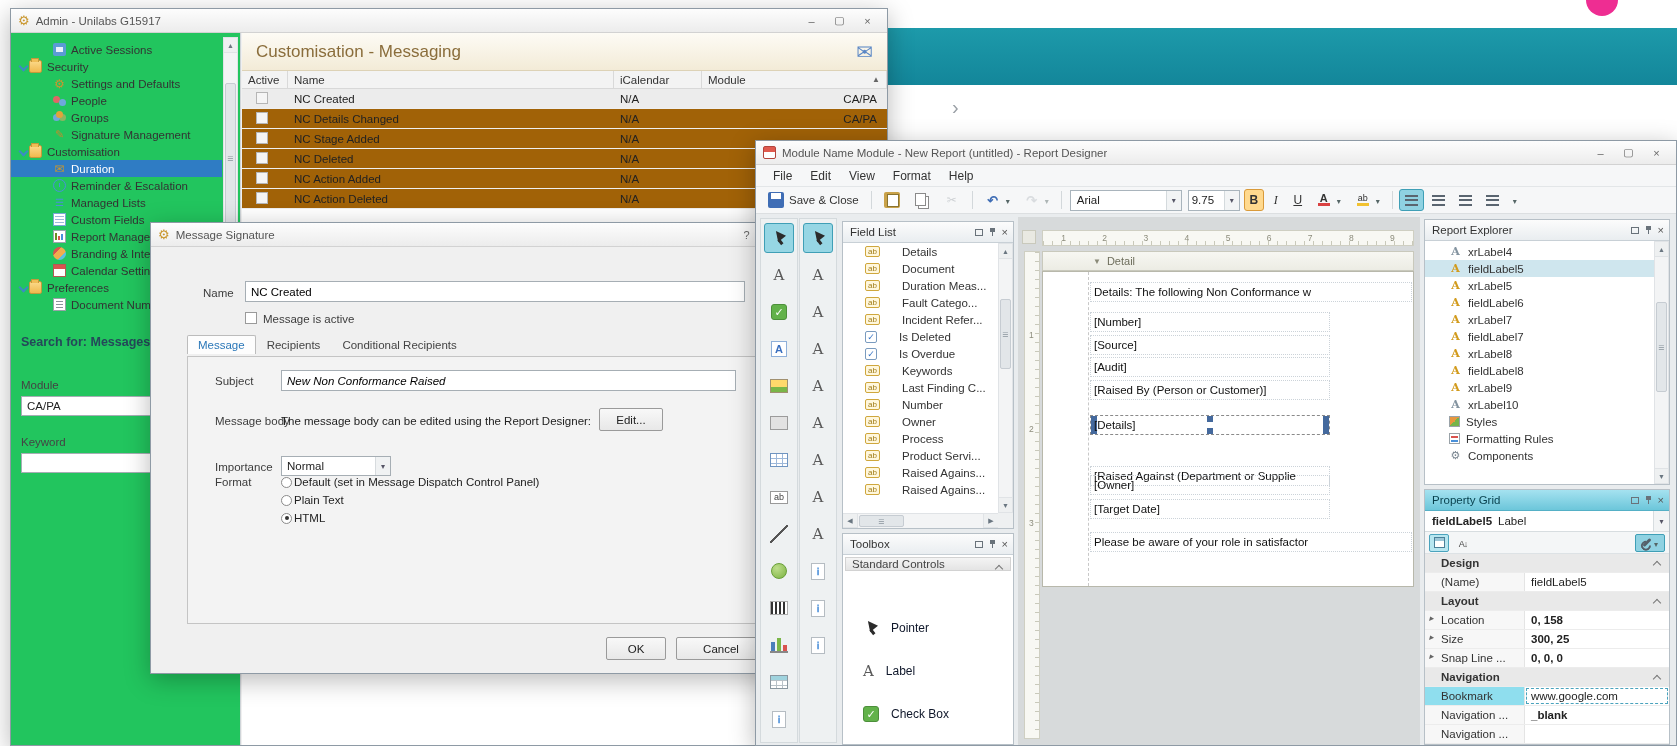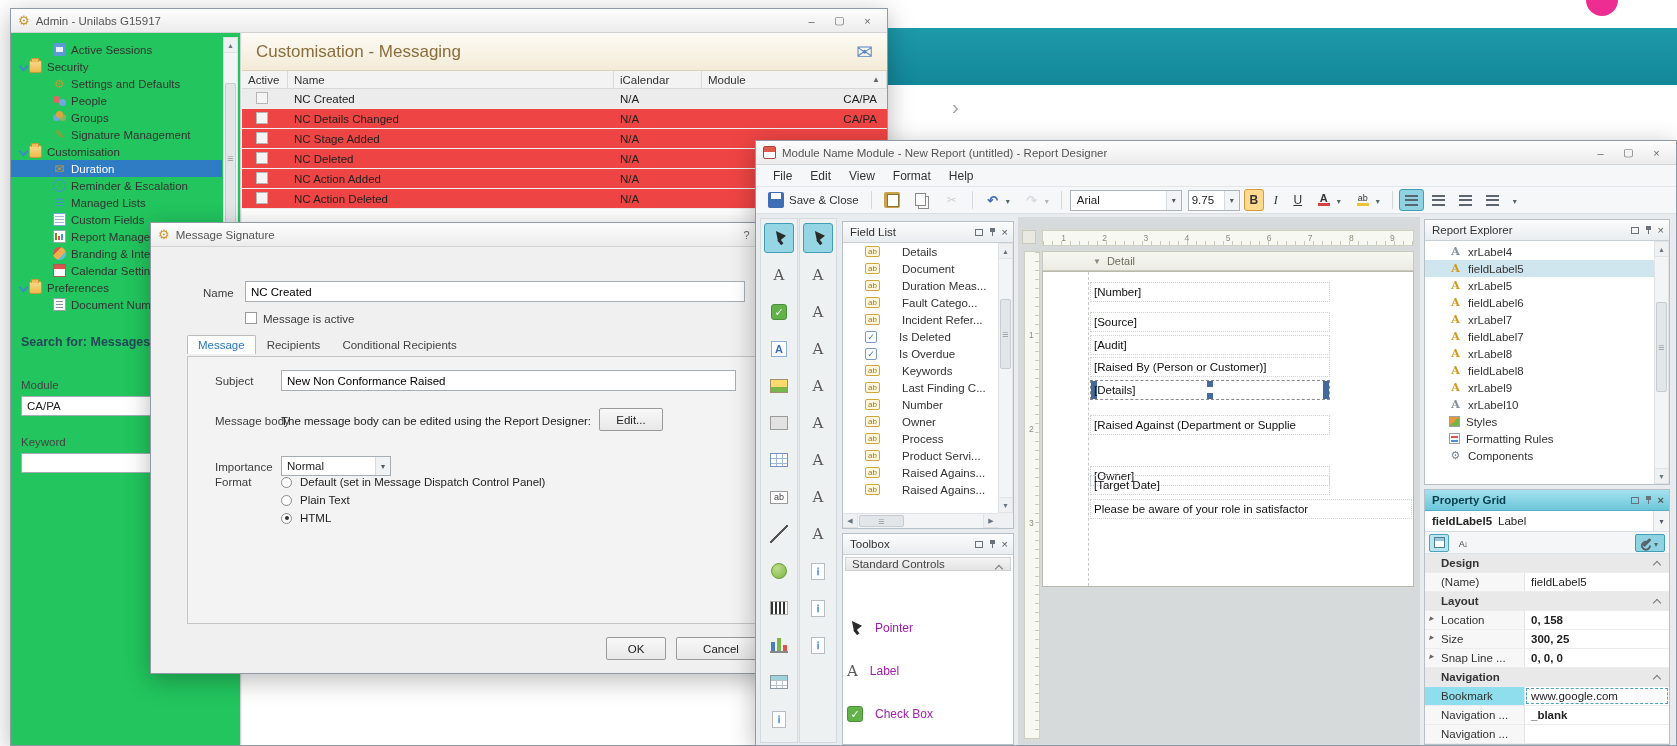--- a/index.html
+++ b/index.html
@@ -81,38 +81,38 @@
 .chead-ic{margin-left:auto;font-size:20px;color:#5b87c5}
 .chead-ic::after{content:"✉"}
 .g-head{height:18px;display:flex;background:#f3f3f3;border-bottom:1px solid #d8d8d8;font-size:11.5px;color:#333;align-items:center}
 .g-head>span{border-right:1px solid #d9d9d9;height:100%;display:flex;align-items:center;padding:0 6px}
 .c-active{width:46px;flex:none}
 .c-name{width:326px;flex:none}
 .c-ical{width:88px;flex:none}
 .c-mod{flex:1}
 .g-head .c-mod{justify-content:space-between}
 .sort{font-size:8px;color:#666}
-.g-row{height:20px;display:flex;align-items:center;font-size:11.5px;color:#222;border-bottom:1px solid #efefef;background:#ef4444}
+.g-row{height:20px;display:flex;align-items:center;font-size:11.5px;color:#222;border-bottom:1px solid #efefef;background:#a16207}
 .g-row.shade{background:#ececec}
 .g-row>span{padding:0 6px}
 .g-row .c-mod{text-align:right;padding-right:10px}
 .cbx{width:12px;height:12px;border:1px solid #b5b5b5;background:#f5f5f5;display:inline-block;margin-left:8px}
 
 
 .dlg{left:150px;top:222px;width:645px;height:452px;z-index:20}
 .dlg .lab{position:absolute;font-size:11.5px;color:#3c3c3c}
 .txt{position:absolute;height:21px;border:1px solid #a6aeb4;background:#fff;font:11.5px "Liberation Sans",sans-serif;padding:0 5px}
 .dlg-cb{position:absolute;width:12px;height:12px;border:1px solid #9a9a9a;background:#fff}
 .tabs{position:absolute;left:36px;top:112px;display:flex;font-size:11.5px}
 .tab{padding:3px 10px;color:#444;border:1px solid transparent;border-bottom:none}
 .tab.on{background:#fdfdfd;border-color:#bcbcbc;color:#2a77b8;border-radius:2px 2px 0 0}
 .tabpanel{position:absolute;left:36px;top:133px;width:573px;height:268px;border:1px solid #c4c4c4;background:#f3f3f3}
 .btn{position:absolute;height:23px;border:1px solid #9a9a9a;background:linear-gradient(#f8f8f8,#e8e8e8);border-radius:2px;font:11.5px "Liberation Sans",sans-serif;color:#222;text-align:center}
 .radios{position:absolute;left:130px;top:250px}
-.radio-row{height:18px;display:flex;align-items:center;gap:8px;font-size:11.5px;color:#222}
+.radio-row{height:18px;display:flex;align-items:center;gap:2px;font-size:11.5px;color:#222}
 .radio{width:11px;height:11px;border:1px solid #8a8a8a;border-radius:50%;background:#fff;position:relative;flex:none}
 .radio.on::after{content:"";position:absolute;left:2.5px;top:2.5px;width:4px;height:4px;border-radius:50%;background:#333}
 .hint{position:absolute;font-size:11.5px;color:#222}
 
 
 .rd{left:755px;top:140px;width:922px;height:606px;z-index:30;background:#f0f2f3}
 .menubar{position:absolute;left:0;top:24px;right:0;height:21px;display:flex;align-items:center;padding-left:8px;background:#f6f7f8}
 .mitem{padding:3px 9px;font-size:12px;color:#333}
 .rtoolbar{position:absolute;left:0;top:45px;right:0;height:28px;display:flex;align-items:center;padding:0 6px;background:#f6f7f8;border-top:1px solid #e3e6e8;border-bottom:1px solid #dcdfe1;gap:2px}
 .tbtn{height:22px;display:inline-flex;align-items:center;gap:5px;padding:0 5px;border-radius:3px;border:1px solid transparent;color:#333;font-size:11.5px;background:transparent}
@@ -194,21 +194,21 @@
 .hsb{position:absolute;left:0;right:15px;bottom:0;height:15px;background:#f3f4f5;border-top:1px solid #e0e3e6;display:flex}
 .hsb .sb-a{width:15px;height:100%;border-right:1px solid #e0e3e6}
 .hsb .sb-a.right{margin-left:auto;border-left:1px solid #e0e3e6;border-right:none}
 .hsb .sb-th{width:45px;height:auto}
 .sb-corner{position:absolute;right:0;bottom:0;width:15px;height:15px;background:#eef0f1}
 
 .tbx{left:86px;top:392px;width:172px;height:212px;background:#fff}
 .tbx-group{height:19px;margin:2px 2px 0;background:linear-gradient(#f4f4f4,#e4e4e4);border:1px solid #d2d2d2;display:flex;align-items:center;padding:0 6px;font-size:11.5px;color:#444;position:relative}
 .tbx-group::after{content:"";position:absolute;right:8px;top:8px;width:5px;height:5px;border-left:1.6px solid #777;border-top:1.6px solid #777;transform:rotate(45deg)}
 .tbxlist{padding-top:44px}
-.tbxitem{display:flex;align-items:center;gap:12px;padding-left:4px;height:26px;margin-bottom:17px;font-size:12px;color:#a21caf}
+.tbxitem{display:flex;align-items:center;gap:12px;padding-left:20px;height:26px;margin-bottom:17px;font-size:12px;color:#0f172a}
 
 .surface{position:absolute;left:262px;top:76px;width:402px;height:528px;background:#d7dadb;overflow:hidden}
 .scorner{position:absolute;left:4px;top:13px;width:14px;height:14px;background:#e9e9e2;border:1px solid #c9c9bc}
 .hruler{position:absolute;left:24px;top:13px;width:372px;height:16px;background:#f8f8f3;border:1px solid #cfcfc2;display:flex;align-items:flex-end;background-image:repeating-linear-gradient(to right,#c9c9ba 0 1px,transparent 1px 9px);background-size:100% 4px;background-position:bottom;background-repeat:no-repeat}
 .hruler span{flex:1;text-align:center;font-size:8.5px;color:#8c8c7c;line-height:1.5}
 .vruler{position:absolute;left:6px;top:34px;width:16px;height:488px;background:#f8f8f3;border:1px solid #cfcfc2;background-image:repeating-linear-gradient(to bottom,#c9c9ba 0 1px,transparent 1px 9px);background-size:4px 100%;background-position:right;background-repeat:no-repeat}
 .vruler i{position:absolute;left:4px;font-size:8.5px;color:#8c8c7c;font-style:normal}
 .vruler i:nth-child(1){top:78px}.vruler i:nth-child(2){top:172px}.vruler i:nth-child(3){top:266px}
 .band{position:absolute;left:24px;top:34px;width:372px;height:20px;background:linear-gradient(#f7f7f2,#ecece4);border:1px solid #c9c9bc;display:flex;align-items:center;font-size:11px;color:#6e6e5c}
 .bcaret{margin-left:50px;font-size:8px;color:#8a8a78}
@@ -231,21 +231,21 @@
 .re-ic{width:13px;height:13px;display:inline-flex;align-items:center;justify-content:center;flex:none;position:relative}
 [data-icon="label-gold-icon"]::after{content:"A";font-family:"DejaVu Serif",serif;font-weight:bold;font-size:11px;color:#d29b1d}
 [data-icon="label-gray-icon"]::after{content:"A";font-family:"DejaVu Serif",serif;font-weight:bold;font-size:11px;color:#8494a0}
 [data-icon="styles-icon"]{width:11px;height:11px;border:1px solid #99a2a8;background:linear-gradient(135deg,#e8973f 0 50%,#76b44a 50%)}
 [data-icon="formatting-rules-icon"]{width:11px;height:11px;border:1px solid #99a2a8;background:#fff;background-image:linear-gradient(#d9534f,#d9534f),linear-gradient(#4a90d9,#4a90d9);background-size:7px 2px;background-position:1px 2px,1px 6px;background-repeat:no-repeat}
 [data-icon="components-icon"]::after{content:"⚙";color:#7a8691;font-size:11px}
 .re-vsb{right:0;top:21px;bottom:0}
 .re-vsb .sb-th{height:90px;margin-top:45px}
 
 .pgrid{left:668px;top:348px;width:246px;height:256px}
-.pgrid .phead{background:linear-gradient(#a5e2f0,#6cc6da);border-bottom-color:#55b0c6;color:#073f4c;font-weight:bold}
+.pgrid .phead{background:linear-gradient(#a5e2f0,#6cc6da);border-bottom-color:#55b0c6;color:#073f4c;font-weight:normal}
 .pg-sel{height:21px;border-bottom:1px solid #d7dde0;background:#fff;display:flex;align-items:center;padding-left:7px;gap:6px;font-size:11.5px;flex:none}
 .pg-sel .nm{font-weight:bold}
 .pg-sel .dd{margin-left:auto;width:16px;align-self:stretch;border-left:1px solid #d7dde0;background:#f2f4f5;display:flex;align-items:center;justify-content:center;font-size:8px;color:#556}
 .pg-tools{height:22px;display:flex;align-items:center;gap:4px;padding:0 4px;background:#f4f6f7;border-bottom:1px solid #dde2e5;flex:none}
 .pgt{width:20px;height:18px;border:1px solid transparent;border-radius:2px;display:flex;align-items:center;justify-content:center}
 .pgt.sel{background:#b7e6f0;border-color:#4aa3bd}
 .pg-cat-icon{width:11px;height:11px;border:1px solid #4a7f98;background:linear-gradient(#9cc7d8 0 3px,#fff 3px);display:inline-block}
 .pg-az-icon::after{content:"A↓";font-size:9px;color:#444;letter-spacing:-1px}
 .pg-wrench{margin-left:auto;width:30px;background:#8fd2e2;border-color:#3f9fb6;gap:2px}
 .wrench-ic{width:10px;height:3px;background:#55606a;border-radius:2px;transform:rotate(-45deg);position:relative;display:inline-block}
@@ -460,21 +460,21 @@
 
     <div class="tabs">
 
     <span class="tab on">Message</span>
         <span class="tab">Recipients</span>
         <span class="tab">Conditional Recipients</span>
       </div>
     <div class="tabpanel"></div>
 
     <span class="lab" style="left:64px;top:152px">Subject</span>
-    <input class="txt" style="left: 130px; top: 147px; width: 455px;" value="New Non Conformance Raised">
+    <input class="txt" style="left: 130px; top: 147px; width: 455px; font-style: italic;" value="New Non Conformance Raised">
 
     <span class="lab" style="left:64px;top:192px">Message body</span>
     <span class="hint" style="left:130px;top:192px">The message body can be edited using the Report Designer:</span>
     <button class="btn" style="left:448px;top:185px;width:64px">Edit...</button>
 
     <span class="lab" style="left:64px;top:238px">Importance</span>
     <div class="combo" style="position:absolute;left:130px;top:233px;width:110px;margin:0">
       <span class="val">Normal</span>
       <span class="dd">▾</span>
     </div>
@@ -807,20 +807,23 @@
           <i>2</i>
           <i>3</i>
         </div>
       <div class="band">
         <span class="bcaret">▼</span>
         <span class="bname">Detail</span>
       </div>
       <div class="page">
         <div class="fields">
 
+        <div class="fld wide">
+            <span>Details: The following Non Conformance w</span>
+          </div>
             <div class="fld">
             <span>[Number]</span>
           </div>
             <div class="fld">
             <span>[Source]</span>
           </div>
             <div class="fld">
             <span>[Audit]</span>
           </div>
             <div class="fld">

